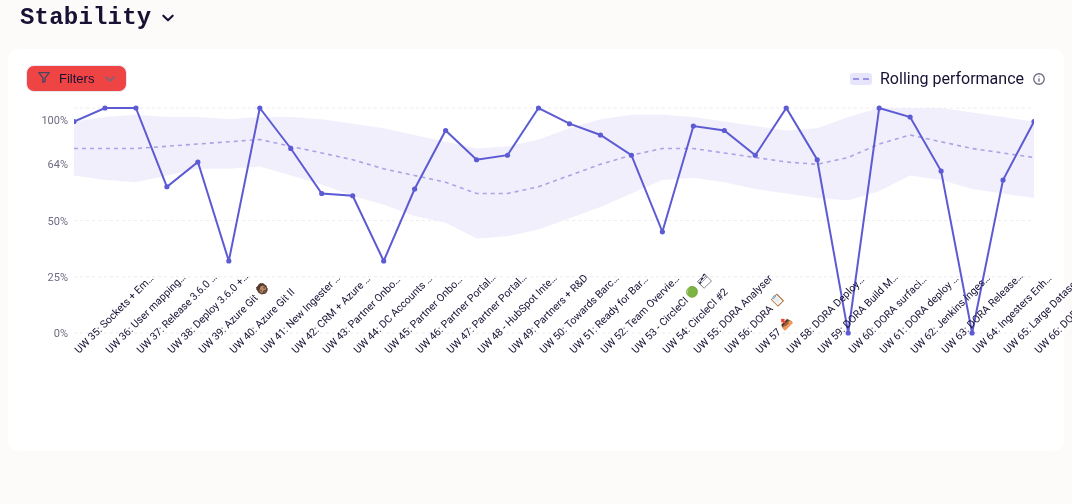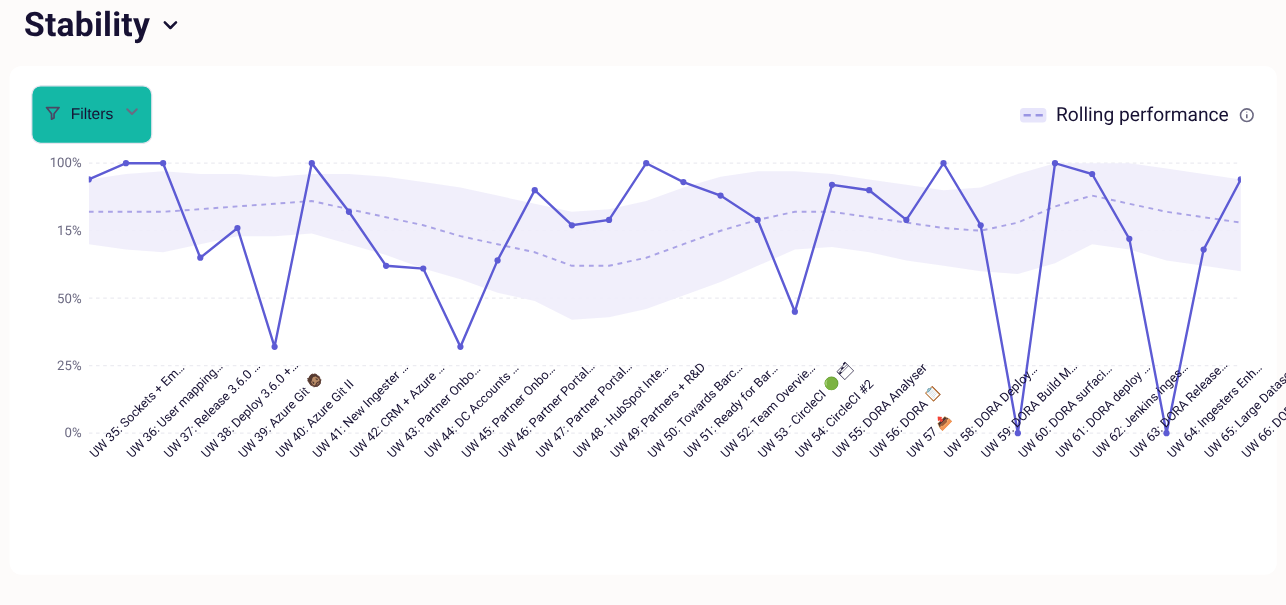--- a/index.html
+++ b/index.html
@@ -17,33 +17,33 @@
   *{box-sizing:border-box;}
   html,body{margin:0;padding:0;}
   body{
     width:1072px;height:504px;
     background:var(--page-bg);
     font-family:-apple-system,BlinkMacSystemFont,"Segoe UI",Roboto,Helvetica,Arial,sans-serif;
     color:var(--ink);
     overflow:hidden;
   }
   .header-row{display:flex;align-items:center;gap:10px;padding:4px 0 0 20px;}
-  .page-title{font-size:28px;font-weight:700;letter-spacing:.2px;}
+  .page-title{font-size:24px;font-weight:700;letter-spacing:.2px;font-family:Liberation Mono, monospace;}
   .chev{width:14px;height:14px;color:var(--ink);display:flex;align-items:center;}
   .card{
     background:var(--card-bg);
     border-radius:10px;
     margin:18px 8px 0 8px;
     padding:16px 18px 8px 18px;
   }
   .toolbar{display:flex;align-items:center;justify-content:space-between;margin-bottom:6px;}
   .filters-btn{
-    display:inline-flex;align-items:flex-start;gap:8px;
+    display:inline-flex;align-items:center;gap:8px;
     border:1px solid var(--border);border-radius:8px;
-    padding:15px 10px;background:#14b8a6;cursor:pointer;
+    padding:4px 10px;background:#ef4444;cursor:pointer;
     color:var(--ink);font-size:13px;
   }
   .filters-btn .chev{width:12px;height:12px;color:var(--muted);margin-left:2px;}
   .legend{display:flex;align-items:center;gap:26px;font-size:16px;color:var(--ink);}
   .legend-item{display:flex;align-items:center;gap:8px;}
   .swatch-dash{
     width:22px;height:12px;border-radius:3px;display:flex;align-items:center;justify-content:center;
     background:var(--accent-light);
   }
   .swatch-dash span{display:block;width:16px;border-top:2px dashed #9a95e3;}
@@ -103,22 +103,22 @@
         </span>
       </div>
     </div>
   </div>
 
   <div class="chart-wrap">
     <div class="yaxis" id="yaxis">
         <div class="ytick" style="top: 235px;">0%</div>
         <div class="ytick" style="top: 178.75px;">25%</div>
         <div class="ytick" style="top: 122.5px;">50%</div>
-        <div class="ytick" style="top: 66.25px;">15%</div>
-        <div class="ytick" style="top: 10px; margin-left: 24px;">100%</div>
+        <div class="ytick" style="top: 66.25px;">64%</div>
+        <div class="ytick" style="top: 22px; margin-left: 24px;">100%</div>
       </div>
     <svg class="chart" id="chart-svg" width="960" height="245" viewBox="0 0 960 245">
       <g id="grid">
           <line x1="0" x2="960" y1="235" y2="235" stroke="#ececf1" stroke-dasharray="3 3" stroke-width="1"></line>
           <line x1="0" x2="960" y1="178.75" y2="178.75" stroke="#ececf1" stroke-dasharray="3 3" stroke-width="1"></line>
           <line x1="0" x2="960" y1="122.5" y2="122.5" stroke="#ececf1" stroke-dasharray="3 3" stroke-width="1"></line>
           <line x1="0" x2="960" y1="66.25" y2="66.25" stroke="#ececf1" stroke-dasharray="3 3" stroke-width="1"></line>
           <line x1="0" x2="960" y1="10" y2="10" stroke="#ececf1" stroke-dasharray="3 3" stroke-width="1"></line>
         </g>
       <path id="band" fill="#efedfb" stroke="none" opacity="0.9" d="M0.0 23.5 L31.0 19.0 L61.9 16.8 L92.9 19.0 L123.9 19.0 L154.8 21.3 L185.8 19.0 L216.8 19.0 L247.7 21.3 L278.7 25.7 L309.7 30.2 L340.6 37.0 L371.6 43.8 L402.6 50.5 L433.5 48.3 L464.5 41.5 L495.5 30.2 L526.5 21.3 L557.4 16.8 L588.4 16.8 L619.4 19.0 L650.3 23.5 L681.3 28.0 L712.3 32.5 L743.2 30.2 L774.2 19.0 L805.2 10.0 L836.1 10.0 L867.1 10.0 L898.1 14.5 L929.0 19.0 L960.0 23.5 L991.0 21.3 L1021.9 12.3 L1052.9 10.0 L1052.9 79.8 L1021.9 86.5 L991.0 95.5 L960.0 100.0 L929.0 95.5 L898.1 91.0 L867.1 82.0 L836.1 77.5 L805.2 93.3 L774.2 102.3 L743.2 100.0 L712.3 95.5 L681.3 91.0 L650.3 84.2 L619.4 79.8 L588.4 82.0 L557.4 95.5 L526.5 109.0 L495.5 120.3 L464.5 131.5 L433.5 138.3 L402.6 140.5 L371.6 124.8 L340.6 118.0 L309.7 106.8 L278.7 97.8 L247.7 86.5 L216.8 77.5 L185.8 68.5 L154.8 70.8 L123.9 70.8 L92.9 77.5 L61.9 84.2 L31.0 82.0 L0.0 77.5 Z"></path>

